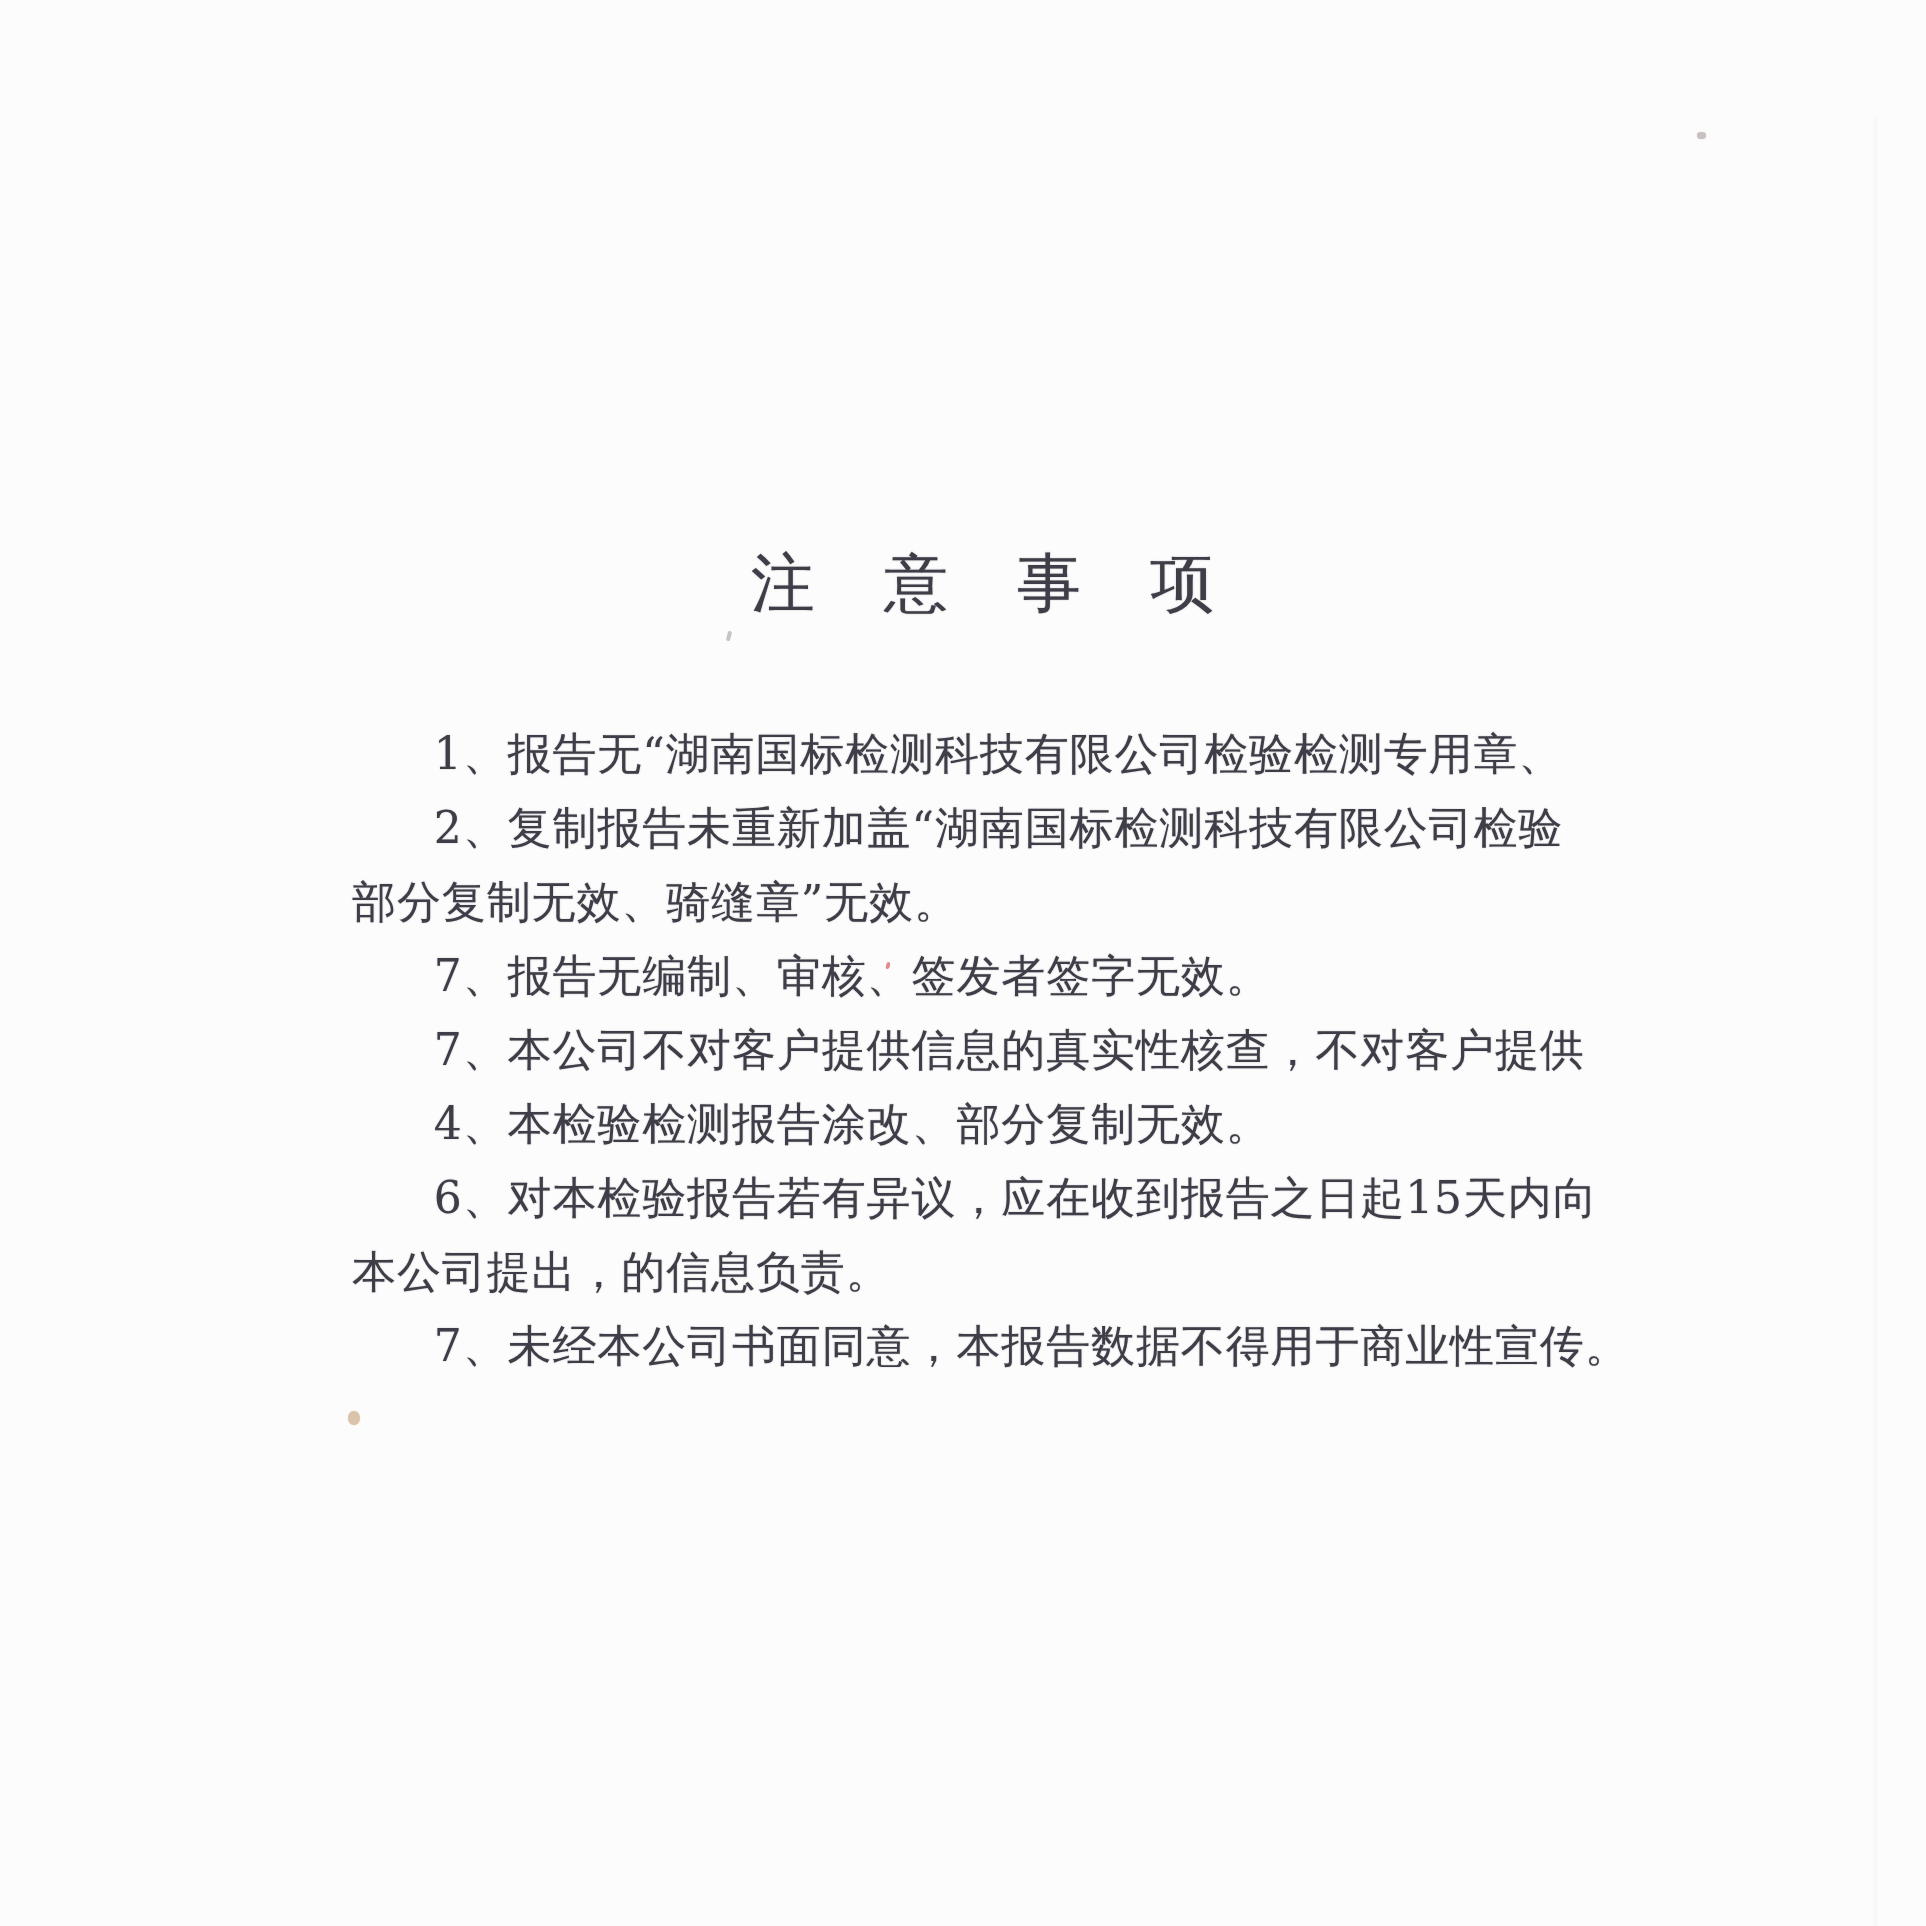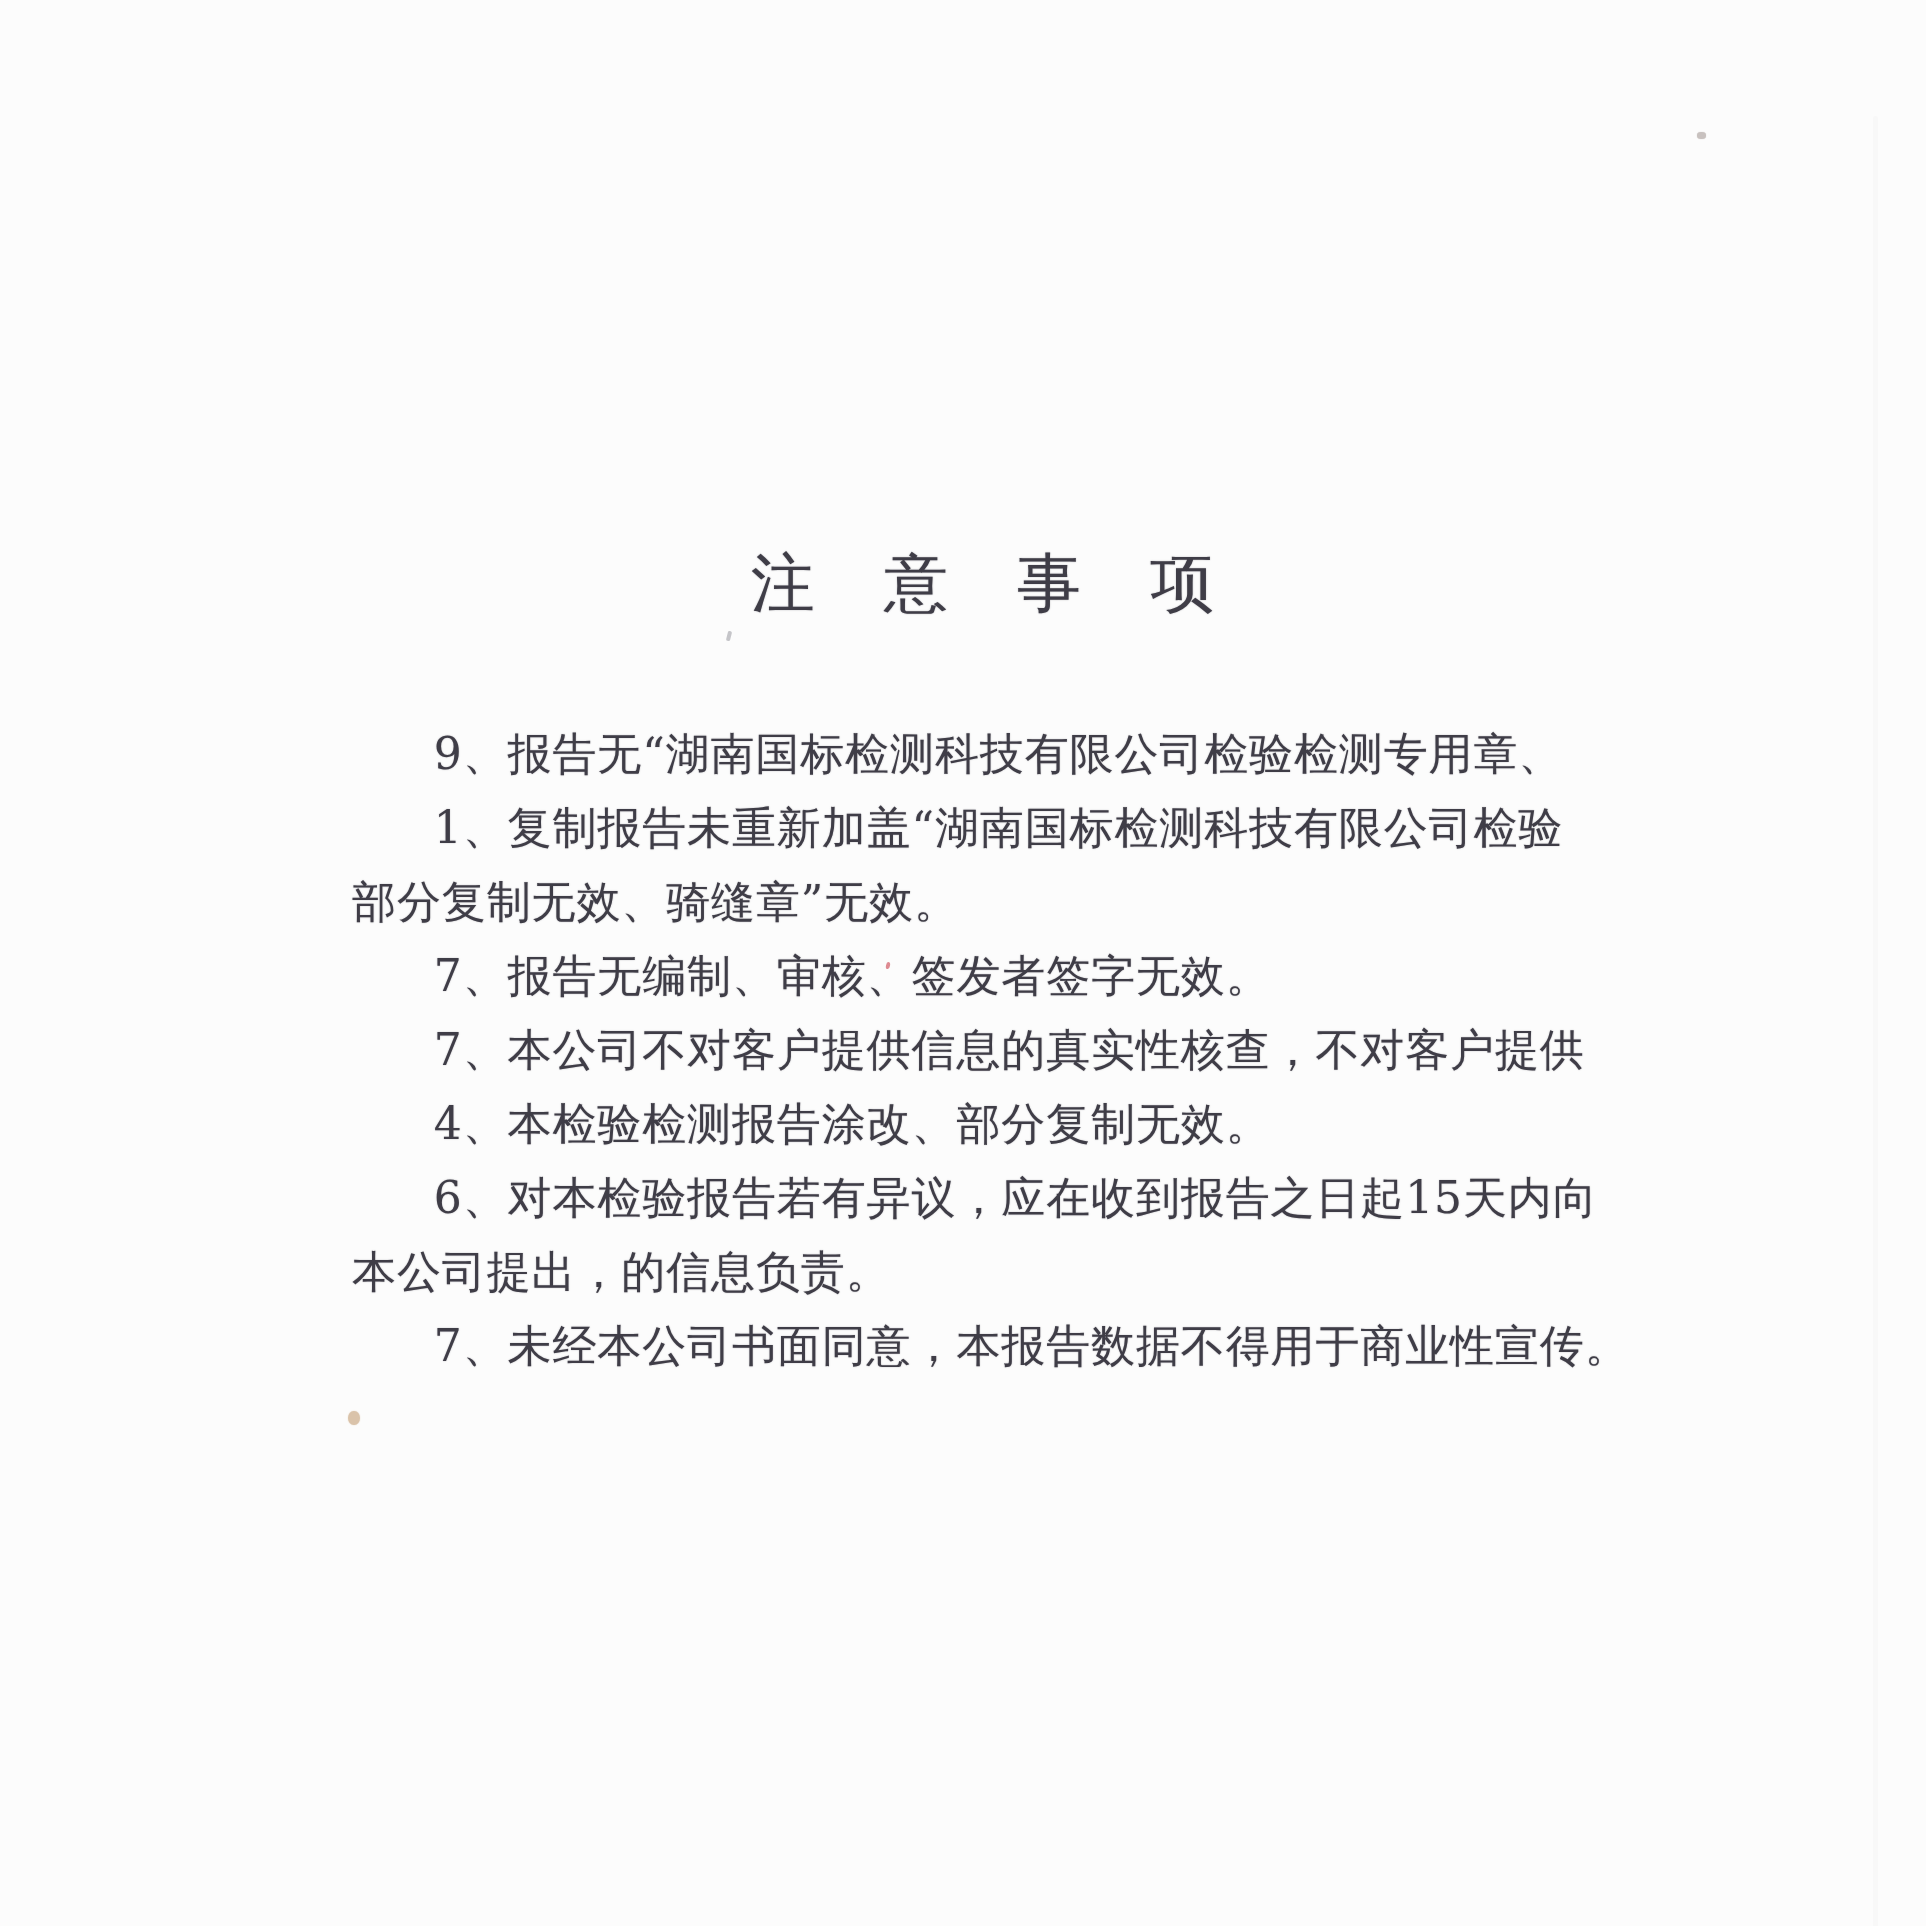--- a/index.html
+++ b/index.html
@@ -97,22 +97,22 @@
   }
 </style>
 </head>
 <body>
 
 <span class="scan-streak"></span>
 
 <h1 class="doc-title">注意事项</h1>
 
 <div class="notes-body">
-  <div class="note-line indent">9、报告无“湖南国标检测科技有限公司检验检测专用章、</div>
-  <div class="note-line indent">1、复制报告未重新加盖“湖南国标检测科技有限公司检验</div>
+  <div class="note-line indent">1、报告无“湖南国标检测科技有限公司检验检测专用章、</div>
+  <div class="note-line indent">2、复制报告未重新加盖“湖南国标检测科技有限公司检验</div>
   <div class="note-line">部分复制无效、骑缝章”无效。</div>
   <div class="note-line indent">7、报告无编制、审核、签发者签字无效。</div>
   <div class="note-line indent">7、本公司不对客户提供信息的真实性核查，不对客户提供</div>
   <div class="note-line indent">4、本检验检测报告涂改、部分复制无效。</div>
   <div class="note-line indent">6、对本检验报告若有异议，应在收到报告之日起15天内向</div>
   <div class="note-line">本公司提出，的信息负责。</div>
   <div class="note-line indent">7、未经本公司书面同意，本报告数据不得用于商业性宣传。</div>
 </div>
 
 <span class="speck speck-gray-topright"></span>

